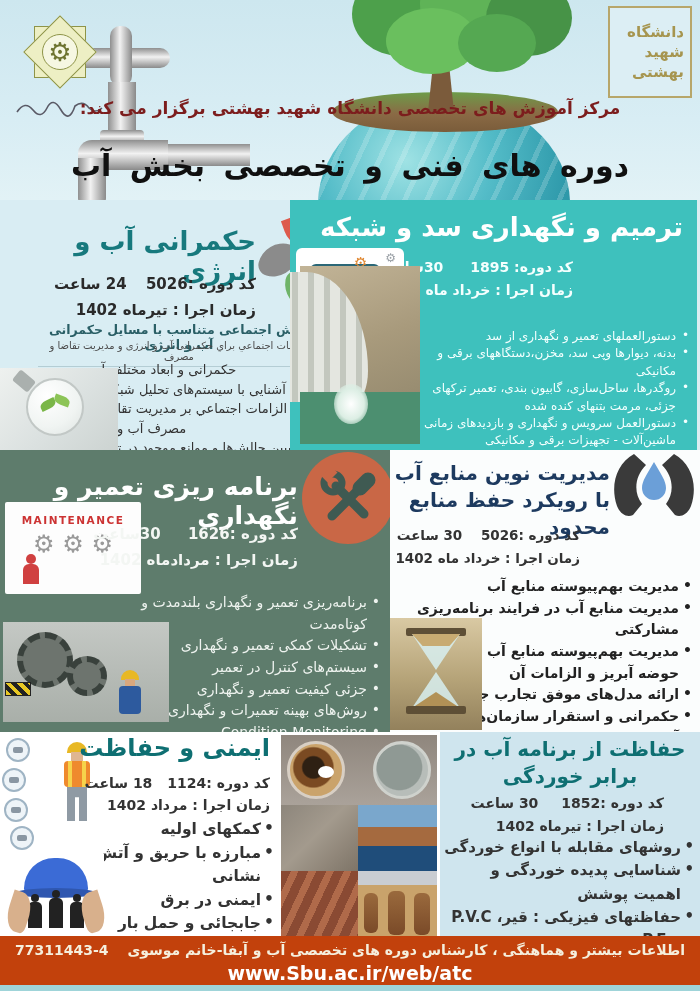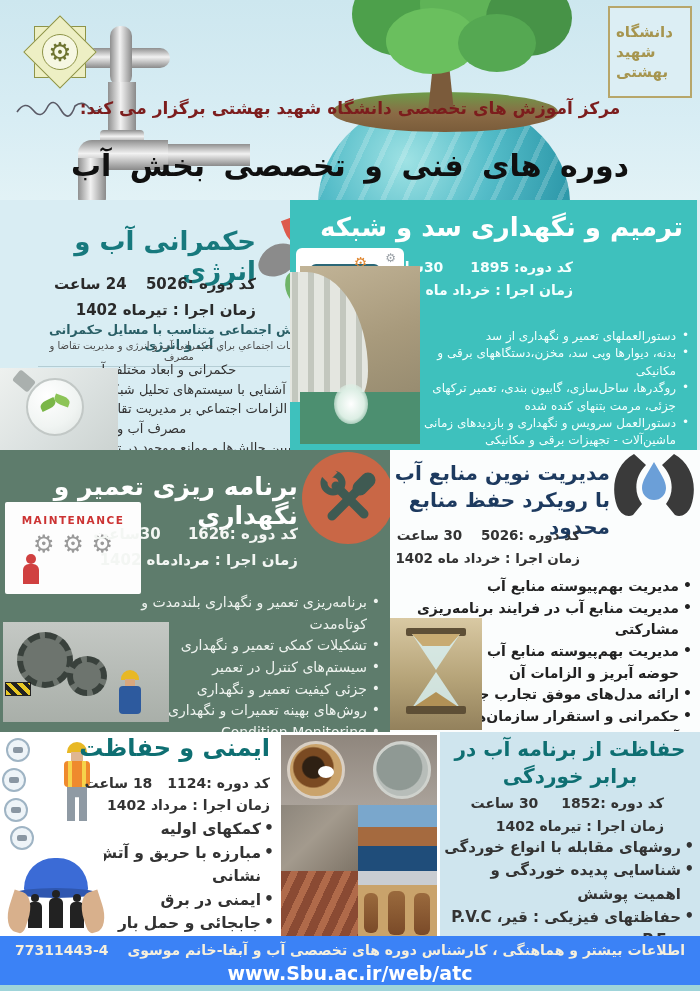--- a/index.html
+++ b/index.html
@@ -17,21 +17,21 @@
                    background:#edefc4; border:1.5px solid #8e9448; }
   .star-logo .sq.r45 { transform:rotate(45deg); }
   .star-logo .core { position:absolute; left:22px; top:22px; width:36px; height:36px; border-radius:50%;
                      background:#f6f7e2; border:1px solid #8e9448; display:flex; align-items:center; justify-content:center;
                      font-size:26px; color:#6e7430; }
   .signature { position:absolute; left:14px; top:96px; }
 
   
   .sbu-logo { position:absolute; right:8px; top:6px; width:84px; height:92px; background:#dceef4;
               border:2px solid #b7a66a; display:flex; align-items:center; justify-content:center; padding:6px; }
-  .sbu-logo span { color:#a6954f; font-weight:bold; font-size:15px; text-align:left; line-height:1.35; }
+  .sbu-logo span { color:#a6954f; font-weight:bold; font-size:15px; text-align:right; line-height:1.35; }
 
   
   .faucet { position:absolute; left:72px; top:26px; width:200px; height:195px; }
   .chromeH { background:linear-gradient(180deg,#8f8f8f 0%,#f2f2f2 45%,#8a8a8a 100%); }
   .chromeV { background:linear-gradient(90deg,#8f8f8f 0%,#f2f2f2 45%,#8a8a8a 100%); }
   .f-handlebar { position:absolute; left:2px; top:22px; width:96px; height:20px; border-radius:10px; }
   .f-handleknob { position:absolute; left:38px; top:0; width:22px; height:60px; border-radius:10px; }
   .f-stem { position:absolute; left:36px; top:56px; width:28px; height:62px; }
   .f-collar { position:absolute; left:28px; top:104px; width:44px; height:14px; border-radius:4px; }
   .f-body { position:absolute; left:6px; top:114px; width:90px; height:30px; border-radius:14px 0 0 14px; }
@@ -184,21 +184,21 @@
             background:linear-gradient(180deg,#c9cdd2 0 22%, #c9a36b 22% 100%); }
   .pipe-e i { position:absolute; display:block; background:linear-gradient(180deg,#9a6a3d,#7a4a28); border-radius:6px; }
 
   
   #c6 { left:440px; top:732px; width:260px; height:204px; background:#cfe5ee; }
   #c6 .title { position:absolute; top:4px; right:0; width:100%; text-align:center; font-size:20px; font-weight:bold; color:#0e6f72; line-height:1.35; }
   #c6 .meta  { position:absolute; top:60px; right:36px; font-size:14px; font-weight:bold; color:#333; text-align:right; line-height:1.65; }
   #c6 .bullets { position:absolute; top:104px; right:6px; width:250px; font-size:15px; font-weight:bold; color:#333; line-height:1.55; text-align:right; }
 
   
-  .footer { position:absolute; left:0; top:936px; width:700px; height:49px; background:#3b82f6; }
+  .footer { position:absolute; left:0; top:936px; width:700px; height:49px; background:#c2410c; }
   .footer .line1 { position:absolute; top:6px; width:100%; text-align:center; font-size:14px; font-weight:bold; color:#f5efdd; }
   .footer .line1 .phone { direction:ltr; unicode-bidi:embed; margin-right:14px; }
   .footer .line2 { position:absolute; top:26px; width:100%; text-align:center; font-size:19px; font-weight:bold; color:#ffffff; direction:ltr; }
   .bottom-strip { position:absolute; left:0; top:985px; width:700px; height:6px; background:#9fd4d9; }
 </style>
 </head>
 <body>
 
 <div id="poster">
 

